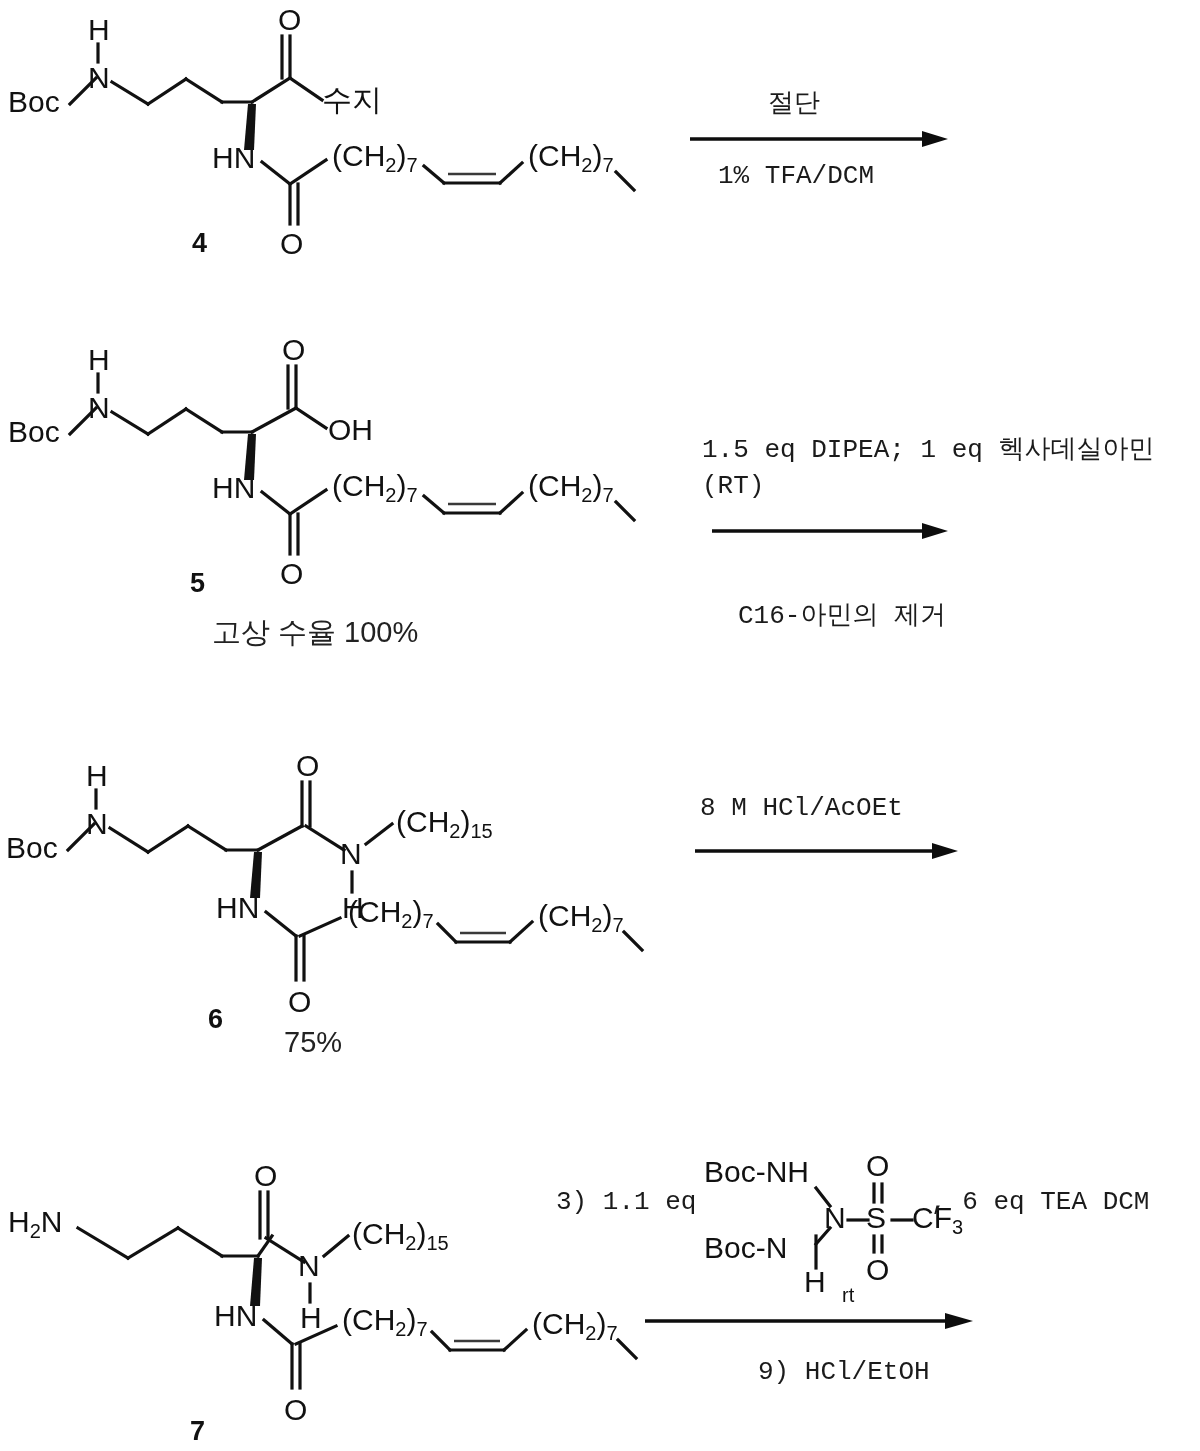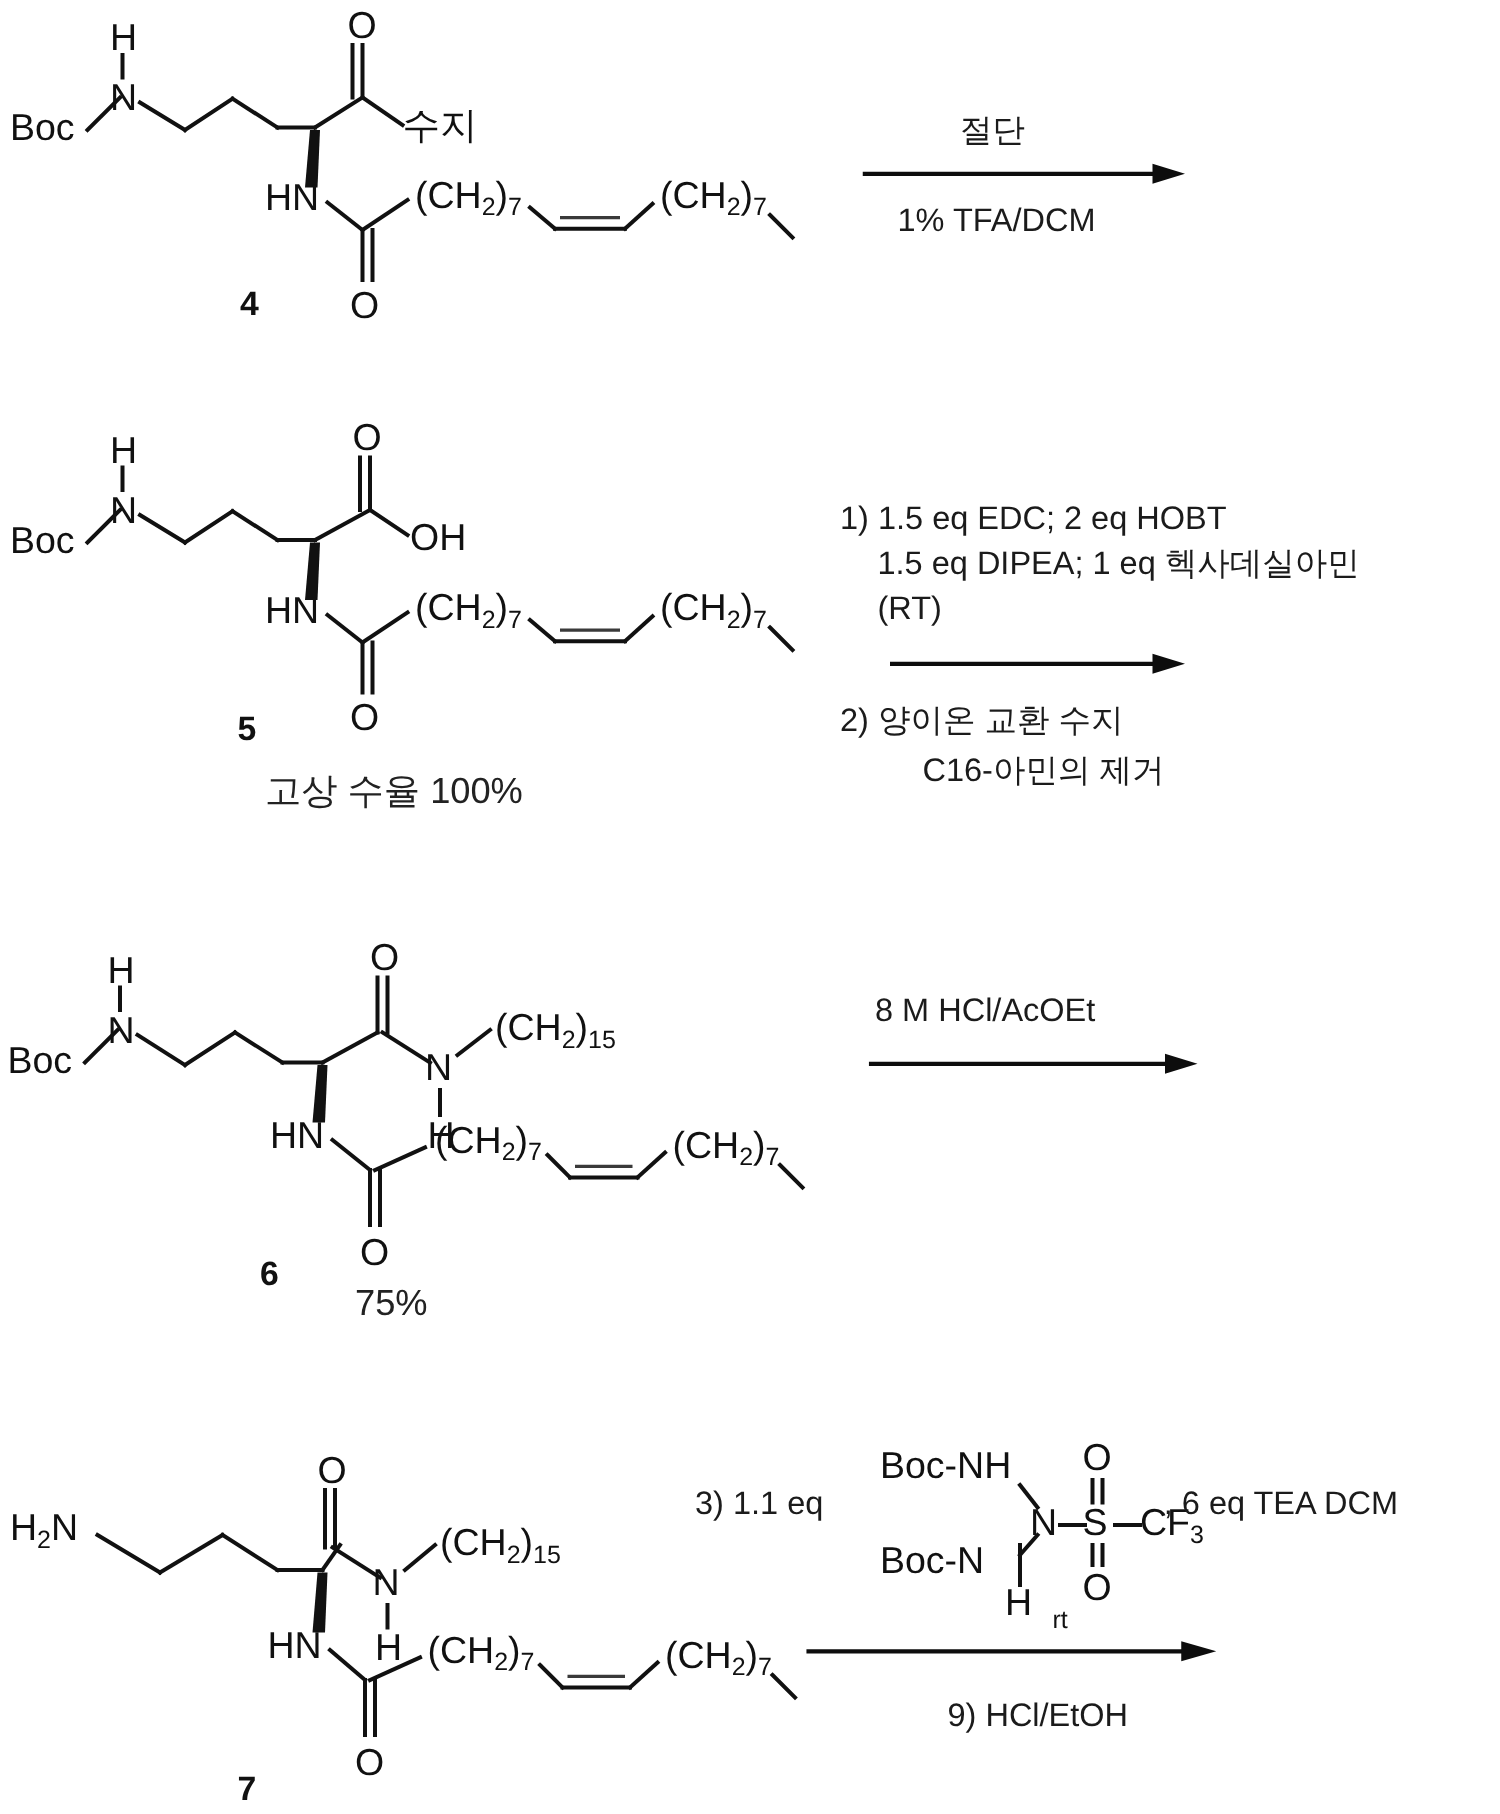--- a/index.html
+++ b/index.html
@@ -60,21 +60,21 @@
     stroke: #3a3a3a;
     stroke-width: 2.6;
     fill: none;
   }
   .wedge {
     fill: #111111;
     stroke: none;
   }
   .rxn-text {
     position: absolute;
-    font-family: Liberation Sans, sans-serif;
+    font-family: Liberation Mono, monospace;
     font-size: 26px;
     color: #1b1b1b;
     white-space: nowrap;
     line-height: 1.28;
   }
   .arrow-box {
     position: absolute;
   }
   .arrow-line {
     stroke: #0d0d0d;
@@ -186,32 +186,30 @@
       <line class="bond" x1="424" y1="166" x2="444" y2="183"></line>
       <line class="bond" x1="444" y1="183" x2="500" y2="183"></line>
       <line class="bond-thin" x1="448" y1="174" x2="496" y2="174"></line>
       <line class="bond" x1="500" y1="183" x2="522" y2="163"></line>
       <text class="atom" x="528" y="166">(CH<tspan class="atom-sub" dy="6">2</tspan><tspan class="atom" dy="-6">)</tspan><tspan class="atom-sub" dy="6">7</tspan></text>
       <line class="bond" x1="616" y1="172" x2="634" y2="190"></line>
       <text class="cpd-num" x="190" y="262">5</text>
       <text class="yield-txt" x="212" y="312">고상 수율 100%</text>
     </svg>
 
-    <div class="rxn-text" style="left:672px; top:68px;">1) 1.5 eq  EDC;  2 eq HOBT</div>
     <div class="rxn-text" style="left:702px; top:104px;">1.5 eq DIPEA; 1 eq 헥사데실아민</div>
     <div class="rxn-text" style="left:702px; top:140px;">(RT)</div>
 
     <div class="arrow-box" style="left:712px; top:190px;">
       <svg width="238" height="22" viewBox="0 0 238 22">
         <line class="arrow-line" x1="0" y1="11" x2="216" y2="11"></line>
         <polygon class="arrow-head" points="210,3 236,11 210,19"></polygon>
       </svg>
     </div>
 
-    <div class="rxn-text" style="left:672px; top:230px;">2)  양이온 교환 수지</div>
     <div class="rxn-text" style="left:738px; top:270px;">C16-아민의 제거</div>
   </div>
 
   <div class="step" style="top:740px; height:330px;">
 
     <svg class="struct-svg" width="660" height="330" viewBox="0 0 660 330" style="position:absolute;left:0;top:0;">
       <text class="atom" x="6" y="118">Boc</text>
       <line class="bond" x1="68" y1="110" x2="94" y2="84"></line>
       <text class="atom" x="86" y="94">N</text>
       <line class="bond" x1="96" y1="68" x2="96" y2="50"></line>

